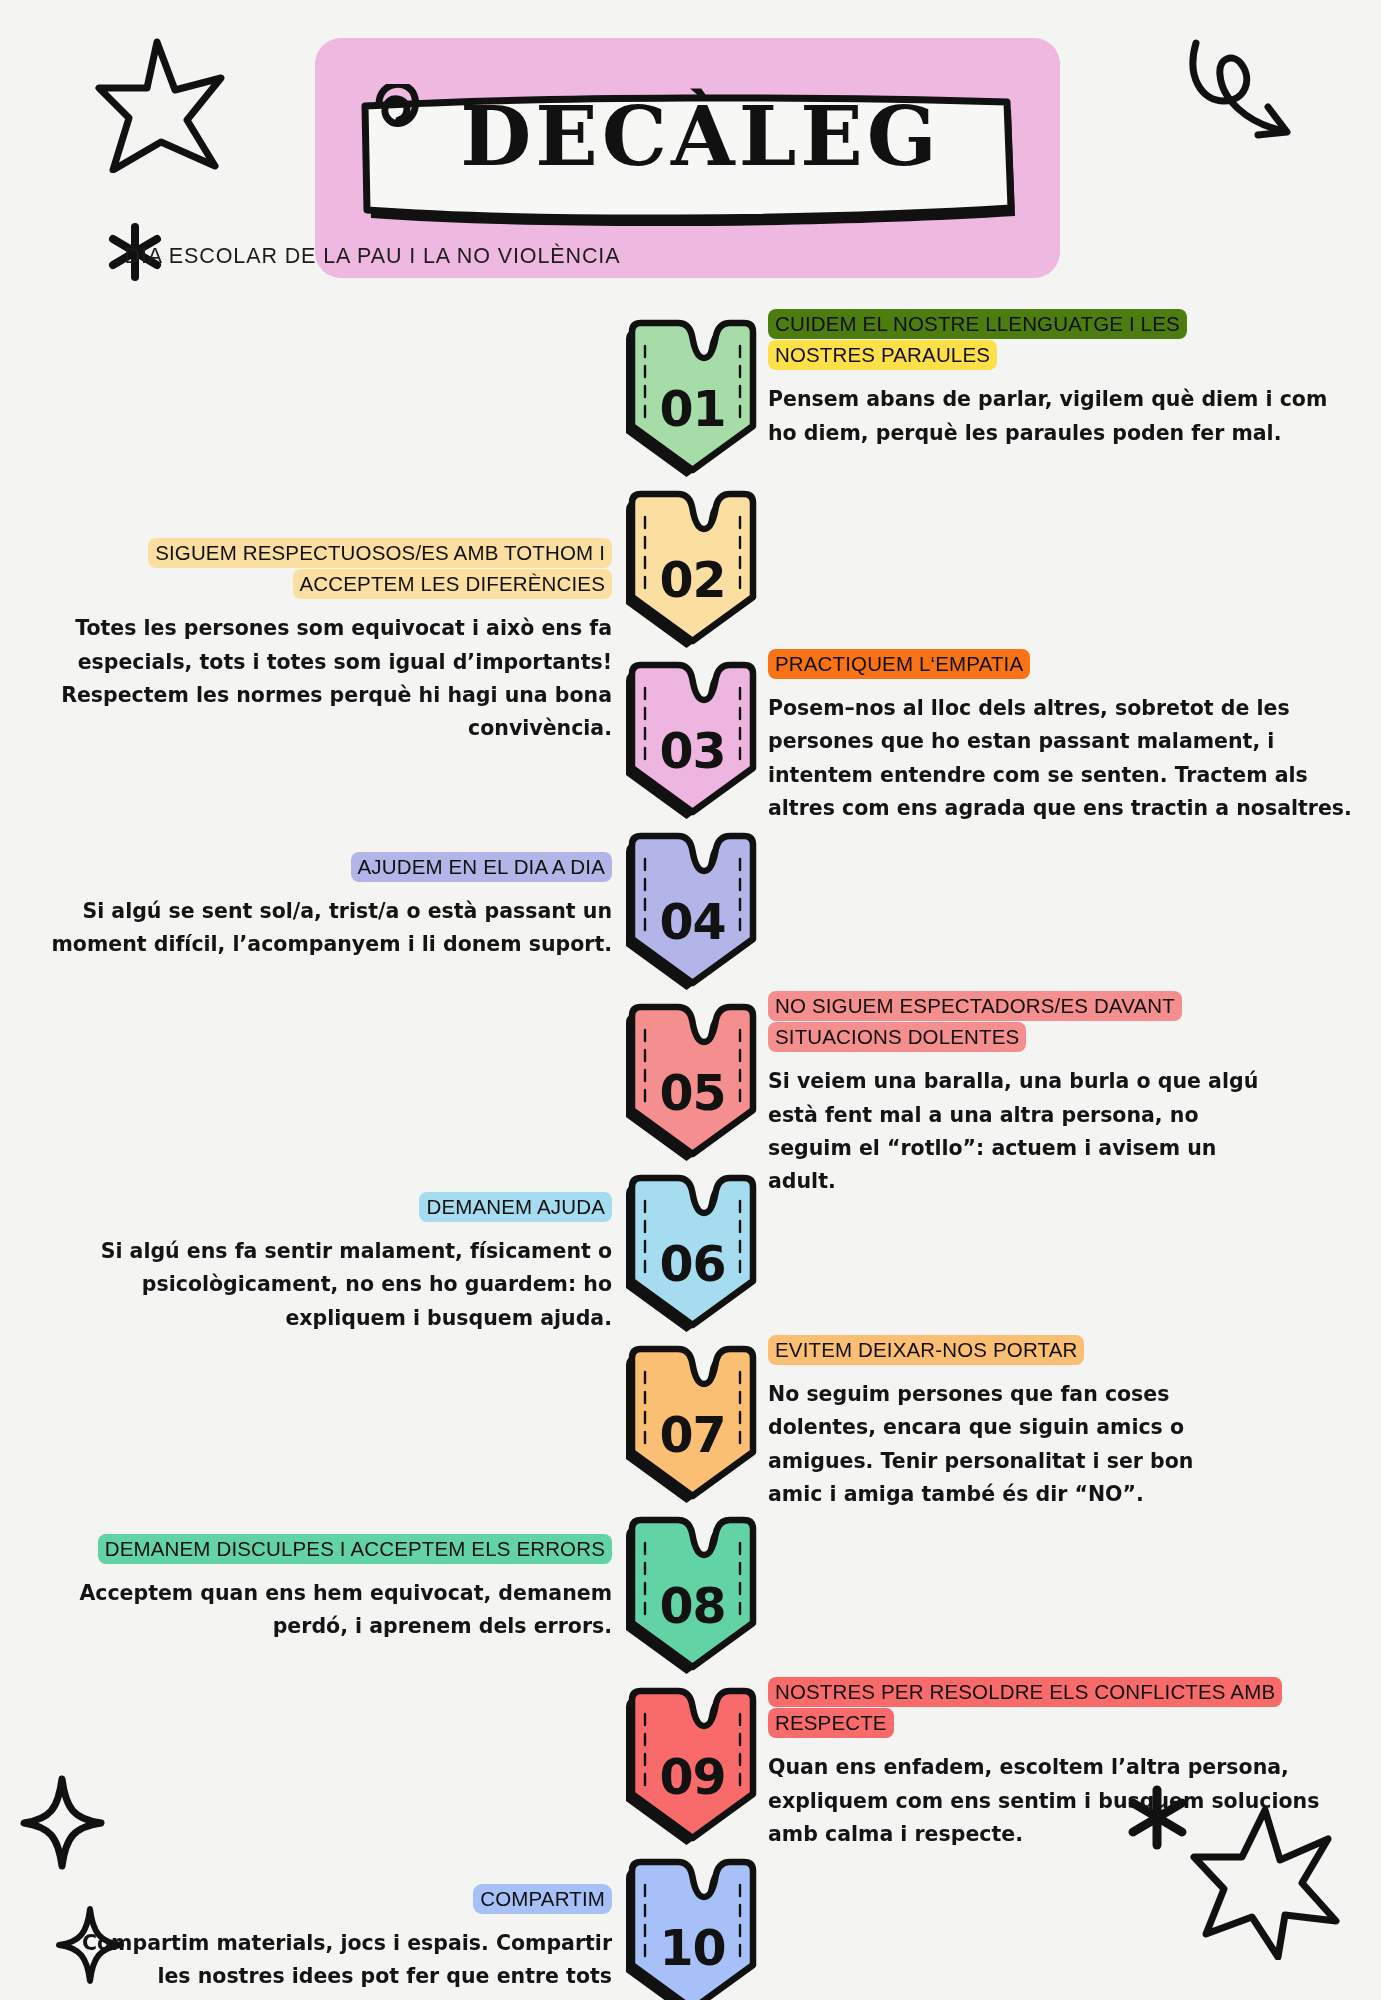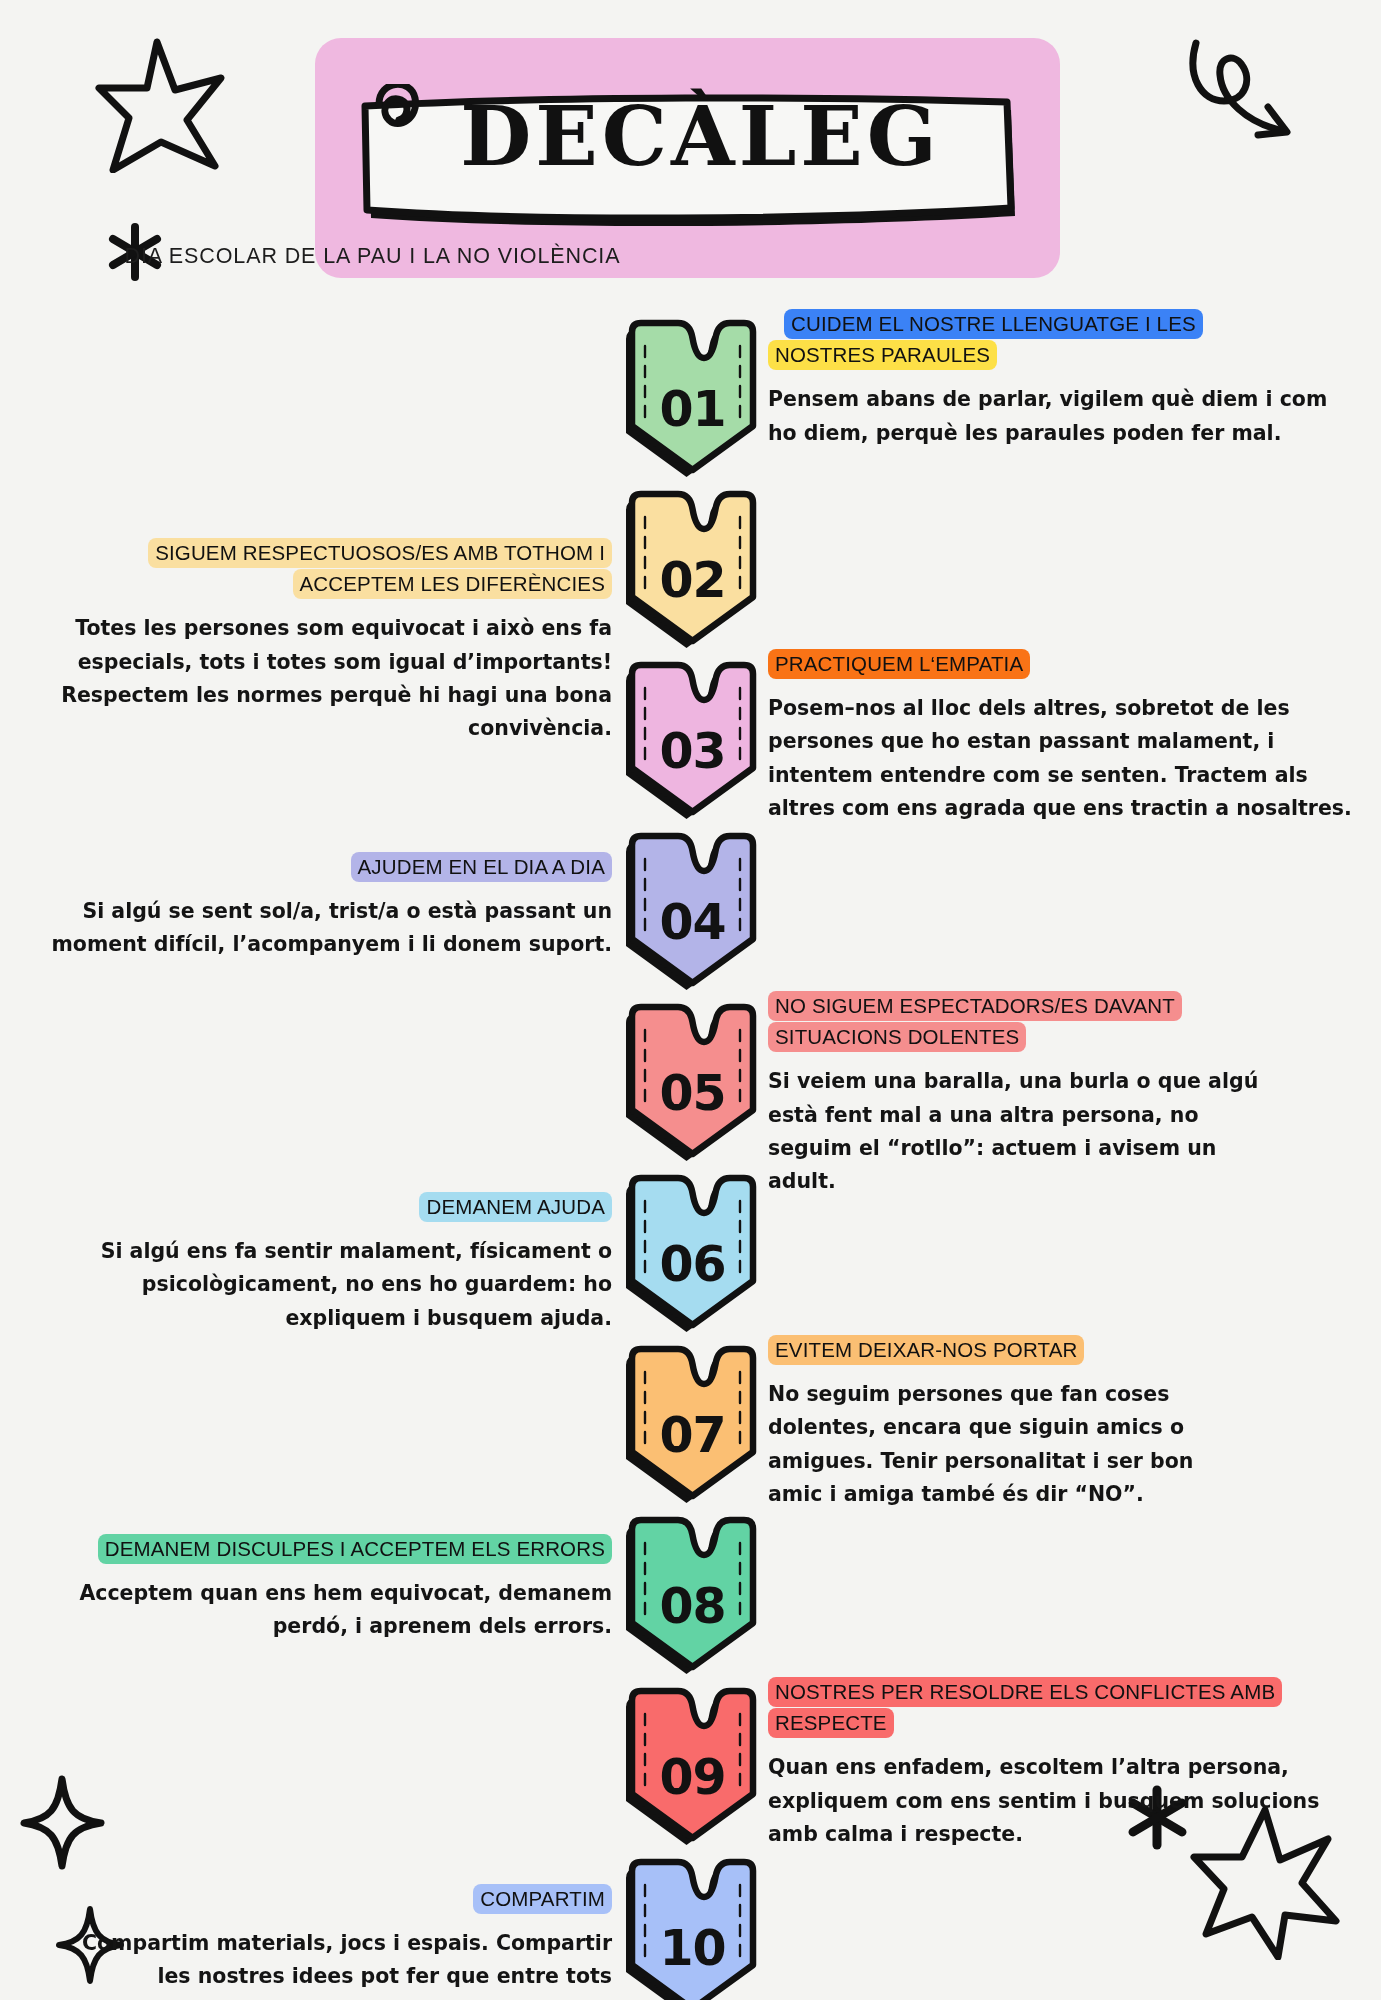--- a/index.html
+++ b/index.html
@@ -258,21 +258,21 @@
         <path d="M12 14 Q12 5 21 5 L58 5 Q70 5 72.5 20 Q76 40 84 40 Q92 40 95.5 20 Q98 5 110 5 L124 5 Q133 5 133 14 L133 108 L72.5 152 L12 108 Z" fill="#a7c0f8" stroke="#111111" stroke-width="6.5" stroke-linejoin="round"></path>
         <line x1="25" y1="28" x2="25" y2="104" stroke="#111111" stroke-width="2.4" stroke-dasharray="11 9" stroke-linecap="round"></line>
         <line x1="120" y1="28" x2="120" y2="104" stroke="#111111" stroke-width="2.4" stroke-dasharray="11 9" stroke-linecap="round"></line>
       </svg>
       <div class="arrow-number">10</div>
     </div>
   </div>
 
 <div id="text-blocks">
     <div class="block block-right" style="top: 308px; width: 580px; left: 768px;">
-      <div class="block-title"><span class="hl" style="background: #3b82f6; margin-left: 16px;">CUIDEM EL NOSTRE LLENGUATGE I LES</span><br><span class="hl" style="background: #fde047;">NOSTRES PARAULES</span></div>
+      <div class="block-title"><span class="hl" style="background: #4d7c0f;">CUIDEM EL NOSTRE LLENGUATGE I LES</span><br><span class="hl" style="background: #fde047;">NOSTRES PARAULES</span></div>
       <div class="block-body">Pensem abans de parlar, vigilem què diem i com ho diem, perquè les paraules poden fer mal.</div>
     </div>
     <div class="block block-left" style="top: 537px; width: 575px; left: 37px;">
       <div class="block-title"><span class="hl" style="background: rgb(250, 223, 160);">SIGUEM RESPECTUOSOS/ES AMB TOTHOM I</span><br><span class="hl" style="background: rgb(250, 223, 160);">ACCEPTEM LES DIFERÈNCIES</span></div>
       <div class="block-body">Totes les persones som equivocat i això ens fa especials, tots i totes som igual d’importants! Respectem les normes perquè hi hagi una bona convivència.</div>
     </div>
     <div class="block block-right" style="top: 648px; width: 585px; left: 768px;">
       <div class="block-title"><span class="hl" style="background: #f97316;">PRACTIQUEM L‘EMPATIA</span></div>
       <div class="block-body">Posem–nos al lloc dels altres, sobretot de les persones que ho estan passant malament, i intentem entendre com se senten. Tractem als altres com ens agrada que ens tractin a nosaltres.</div>
     </div>
@@ -294,16 +294,16 @@
     </div>
     <div class="block block-left" style="top: 1533px; width: 590px; left: 22px;">
       <div class="block-title"><span class="hl" style="background: rgb(98, 211, 164);">DEMANEM DISCULPES I ACCEPTEM ELS ERRORS</span></div>
       <div class="block-body">Acceptem quan ens hem equivocat, demanem perdó,  i aprenem dels errors.</div>
     </div>
     <div class="block block-right" style="top: 1676px; width: 570px; left: 768px;">
       <div class="block-title"><span class="hl" style="background: rgb(249, 107, 107);">NOSTRES PER RESOLDRE ELS CONFLICTES AMB</span><br><span class="hl" style="background: rgb(249, 107, 107);">RESPECTE</span></div>
       <div class="block-body">Quan ens enfadem, escoltem l’altra persona, expliquem com ens sentim i busquem solucions amb calma i respecte.</div>
     </div>
     <div class="block block-left" style="top: 1883px; width: 565px; left: 47px;">
-      <div class="block-title"><span class="hl" style="background: rgb(167, 192, 248);">COMPARTIM</span></div>
+      <div class="block-title"><span class="hl" style="background: rgb(167, 192, 248); border-radius: 9px;">COMPARTIM</span></div>
       <div class="block-body">Compartim materials, jocs i espais. Compartir les nostres idees pot fer que entre tots aconseguim una idea millor!</div>
     </div>
   </div>
 
 </body></html>

